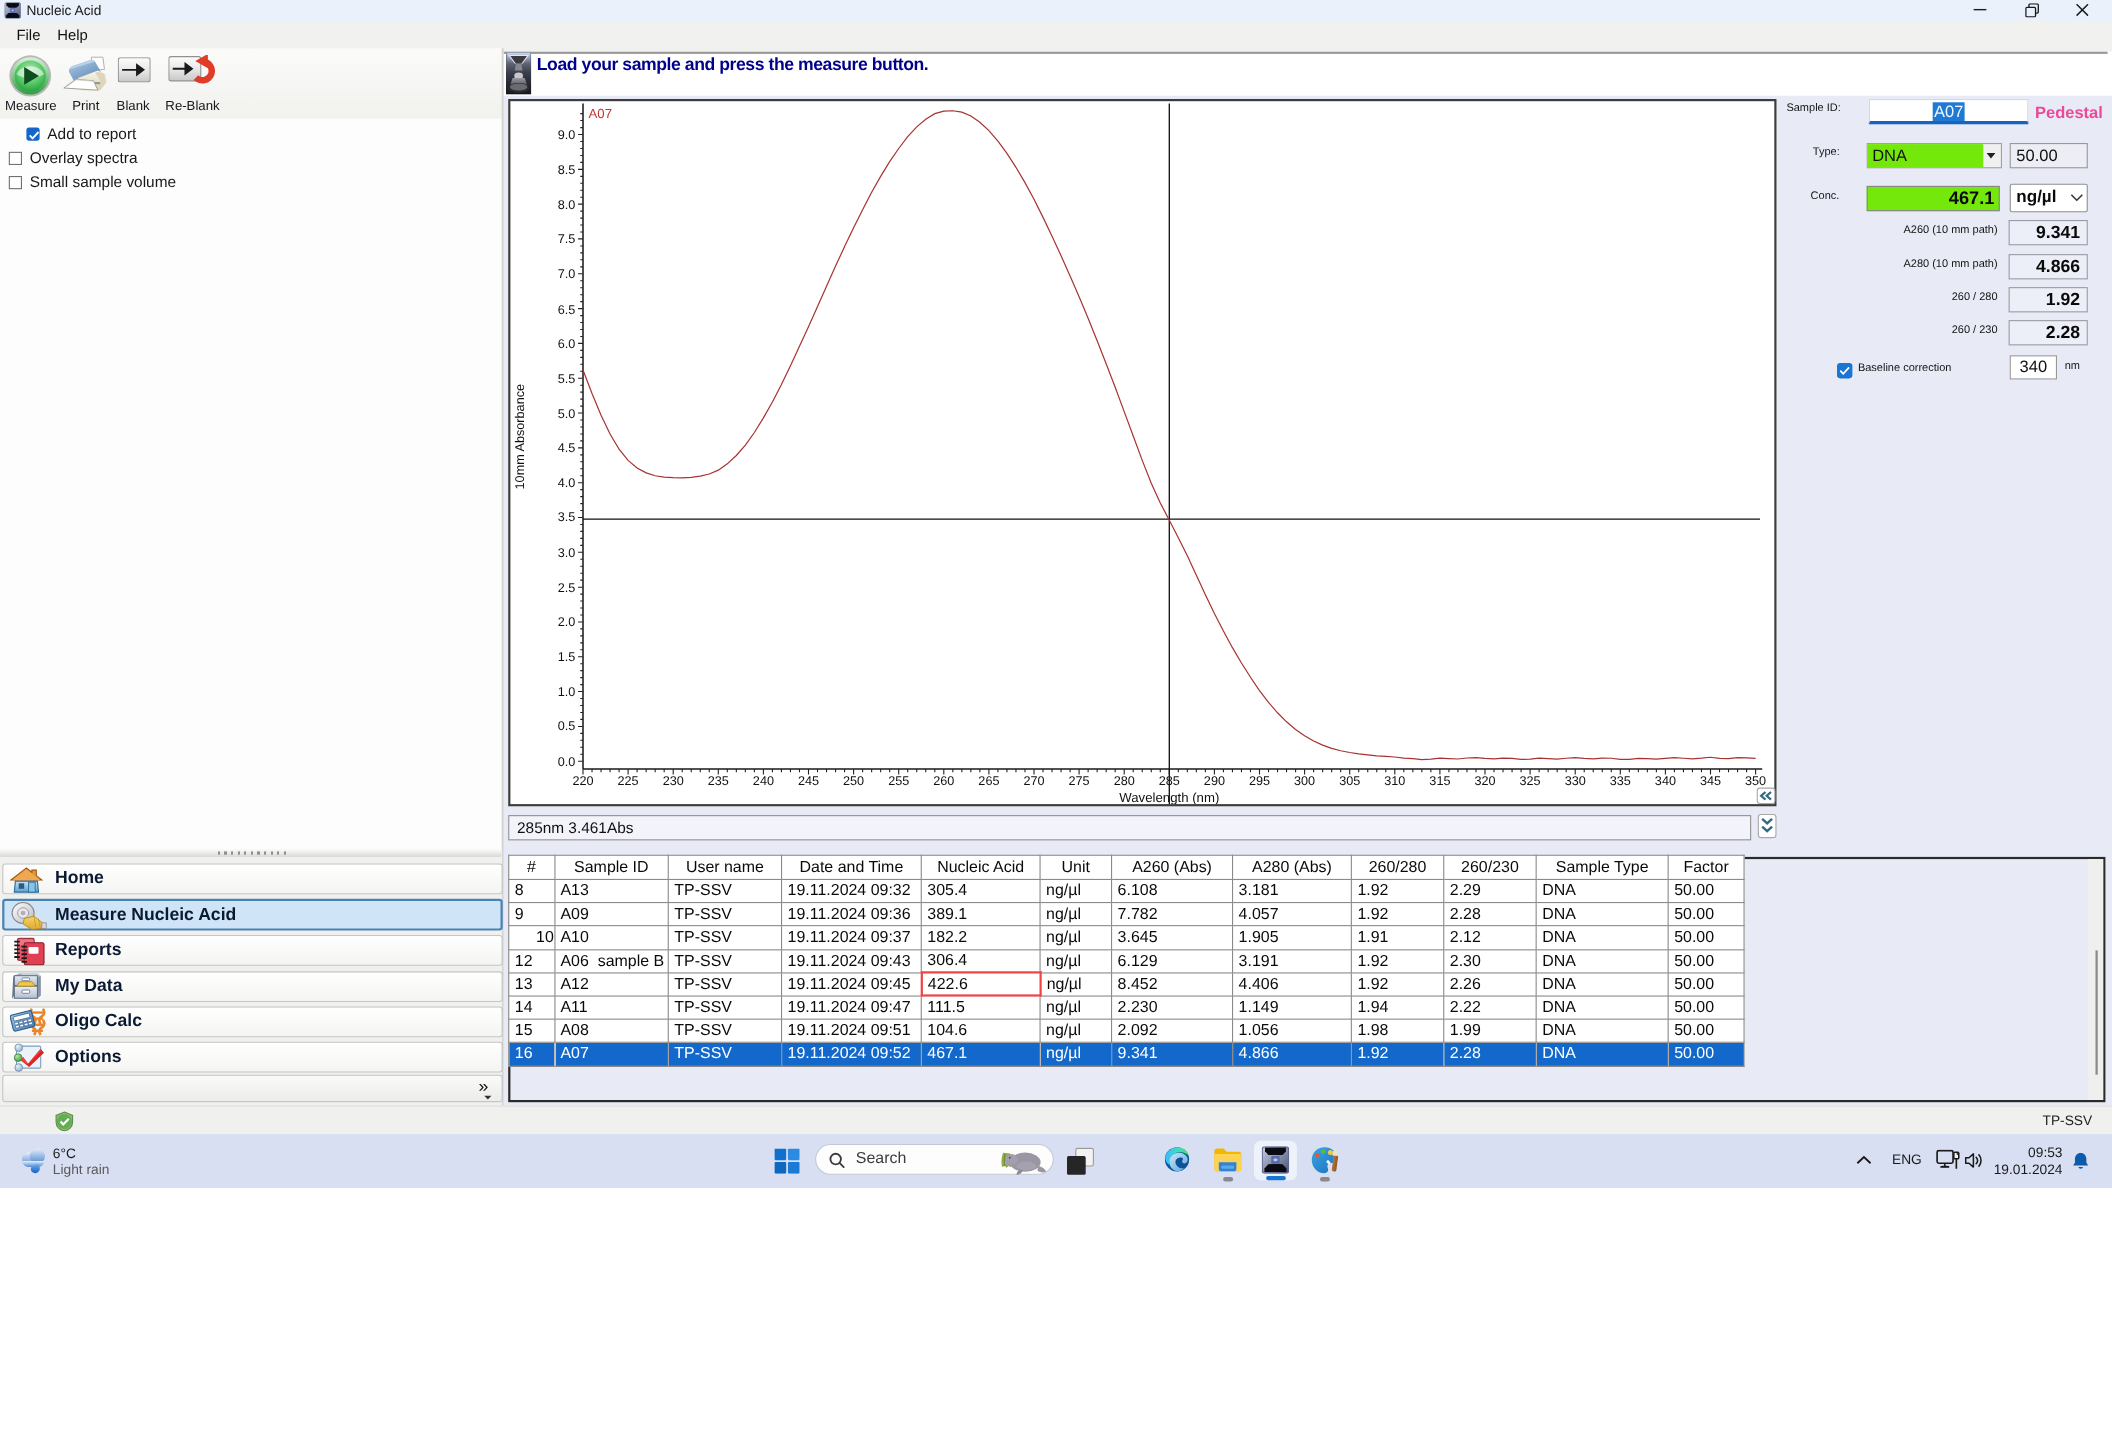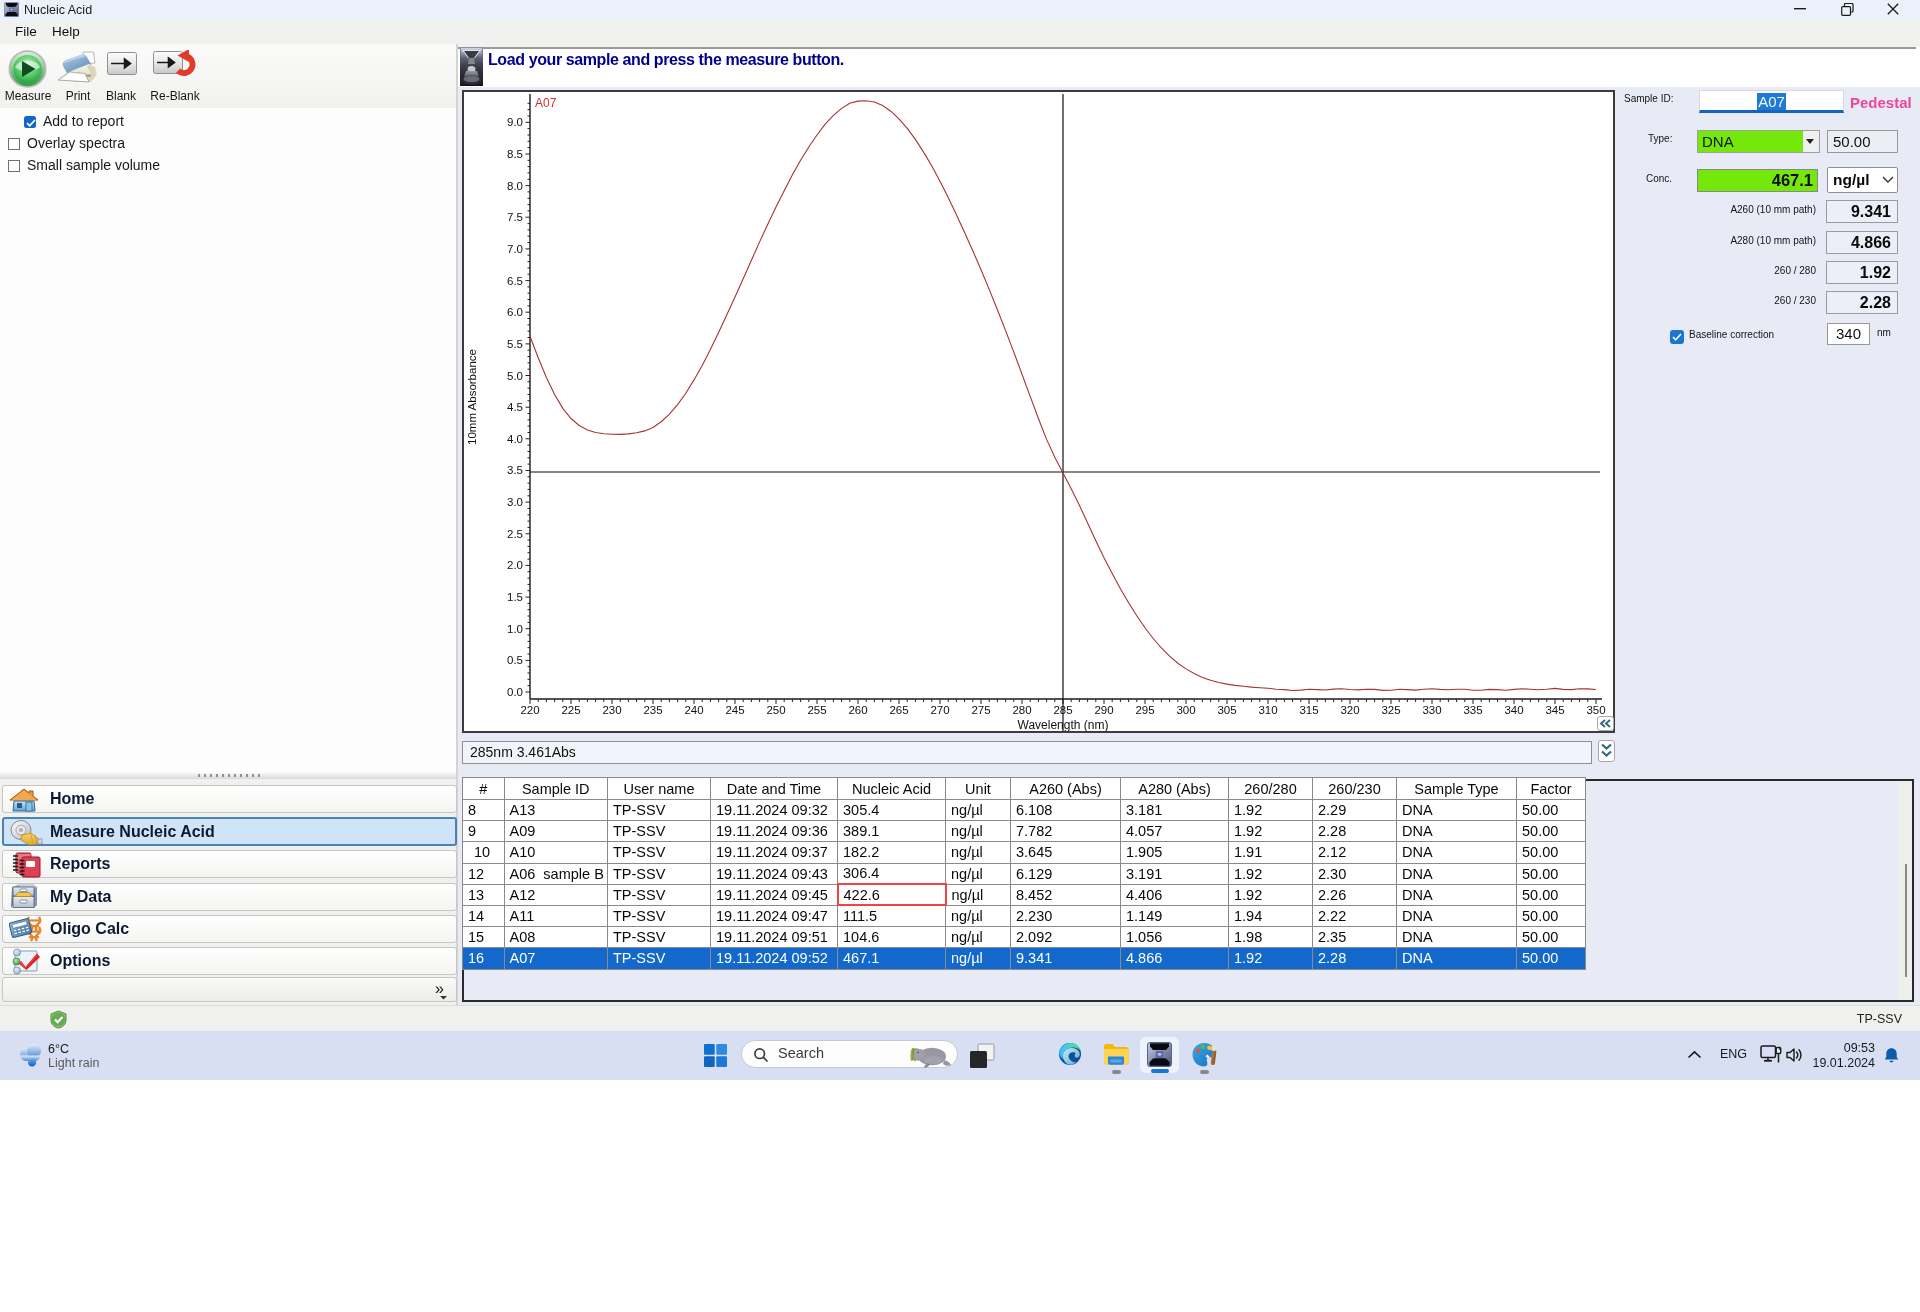--- a/index.html
+++ b/index.html
@@ -323,21 +323,21 @@
           <td style="border:1px solid #8a8a8a;padding-left:5px;overflow:hidden;white-space:nowrap;">389.1</td>
           <td style="border:1px solid #8a8a8a;padding-left:5px;overflow:hidden;white-space:nowrap;">ng/µl</td>
           <td style="border:1px solid #8a8a8a;padding-left:5px;overflow:hidden;white-space:nowrap;">7.782</td>
           <td style="border:1px solid #8a8a8a;padding-left:5px;overflow:hidden;white-space:nowrap;">4.057</td>
           <td style="border:1px solid #8a8a8a;padding-left:5px;overflow:hidden;white-space:nowrap;">1.92</td>
           <td style="border:1px solid #8a8a8a;padding-left:5px;overflow:hidden;white-space:nowrap;">2.28</td>
           <td style="border:1px solid #8a8a8a;padding-left:5px;overflow:hidden;white-space:nowrap;">DNA</td>
           <td style="border:1px solid #8a8a8a;padding-left:5px;overflow:hidden;white-space:nowrap;">50.00</td>
         </tr>
         <tr style="height:21.2px;">
-          <td style="border:1px solid #8a8a8a;padding-left:11px;overflow:hidden;white-space:nowrap;">10</td>
+          <td style="border:1px solid #8a8a8a;padding-left:21px;overflow:hidden;white-space:nowrap;text-align:right;">10</td>
           <td style="border:1px solid #8a8a8a;padding-left:5px;overflow:hidden;white-space:nowrap;">A10</td>
           <td style="border:1px solid #8a8a8a;padding-left:5px;overflow:hidden;white-space:nowrap;">TP-SSV</td>
           <td style="border:1px solid #8a8a8a;padding-left:5px;overflow:hidden;white-space:nowrap;">19.11.2024 09:37</td>
           <td style="border:1px solid #8a8a8a;padding-left:5px;overflow:hidden;white-space:nowrap;">182.2</td>
           <td style="border:1px solid #8a8a8a;padding-left:5px;overflow:hidden;white-space:nowrap;">ng/µl</td>
           <td style="border:1px solid #8a8a8a;padding-left:5px;overflow:hidden;white-space:nowrap;">3.645</td>
           <td style="border:1px solid #8a8a8a;padding-left:5px;overflow:hidden;white-space:nowrap;">1.905</td>
           <td style="border:1px solid #8a8a8a;padding-left:5px;overflow:hidden;white-space:nowrap;">1.91</td>
           <td style="border:1px solid #8a8a8a;padding-left:5px;overflow:hidden;white-space:nowrap;">2.12</td>
           <td style="border:1px solid #8a8a8a;padding-left:5px;overflow:hidden;white-space:nowrap;">DNA</td>
@@ -388,21 +388,21 @@
         <tr style="height:21.2px;">
           <td style="border:1px solid #8a8a8a;padding-left:5px;overflow:hidden;white-space:nowrap;">15</td>
           <td style="border:1px solid #8a8a8a;padding-left:5px;overflow:hidden;white-space:nowrap;">A08</td>
           <td style="border:1px solid #8a8a8a;padding-left:5px;overflow:hidden;white-space:nowrap;">TP-SSV</td>
           <td style="border:1px solid #8a8a8a;padding-left:5px;overflow:hidden;white-space:nowrap;">19.11.2024 09:51</td>
           <td style="border:1px solid #8a8a8a;padding-left:5px;overflow:hidden;white-space:nowrap;">104.6</td>
           <td style="border:1px solid #8a8a8a;padding-left:5px;overflow:hidden;white-space:nowrap;">ng/µl</td>
           <td style="border:1px solid #8a8a8a;padding-left:5px;overflow:hidden;white-space:nowrap;">2.092</td>
           <td style="border:1px solid #8a8a8a;padding-left:5px;overflow:hidden;white-space:nowrap;">1.056</td>
           <td style="border:1px solid #8a8a8a;padding-left:5px;overflow:hidden;white-space:nowrap;">1.98</td>
-          <td style="border:1px solid #8a8a8a;padding-left:5px;overflow:hidden;white-space:nowrap;">2.35</td>
+          <td style="border:1px solid #8a8a8a;padding-left:5px;overflow:hidden;white-space:nowrap;">1.99</td>
           <td style="border:1px solid #8a8a8a;padding-left:5px;overflow:hidden;white-space:nowrap;">DNA</td>
           <td style="border:1px solid #8a8a8a;padding-left:5px;overflow:hidden;white-space:nowrap;">50.00</td>
         </tr>
         <tr style="height:21.2px;background:#1268cb;color:#fff;">
           <td style="border:1px solid #8a8a8a;padding-left:5px;overflow:hidden;white-space:nowrap;">16</td>
           <td style="border:1px solid #8a8a8a;padding-left:5px;overflow:hidden;white-space:nowrap;">A07</td>
           <td style="border:1px solid #8a8a8a;padding-left:5px;overflow:hidden;white-space:nowrap;">TP-SSV</td>
           <td style="border:1px solid #8a8a8a;padding-left:5px;overflow:hidden;white-space:nowrap;">19.11.2024 09:52</td>
           <td style="border:1px solid #8a8a8a;padding-left:5px;overflow:hidden;white-space:nowrap;">467.1</td>
           <td style="border:1px solid #8a8a8a;padding-left:5px;overflow:hidden;white-space:nowrap;">ng/µl</td>

